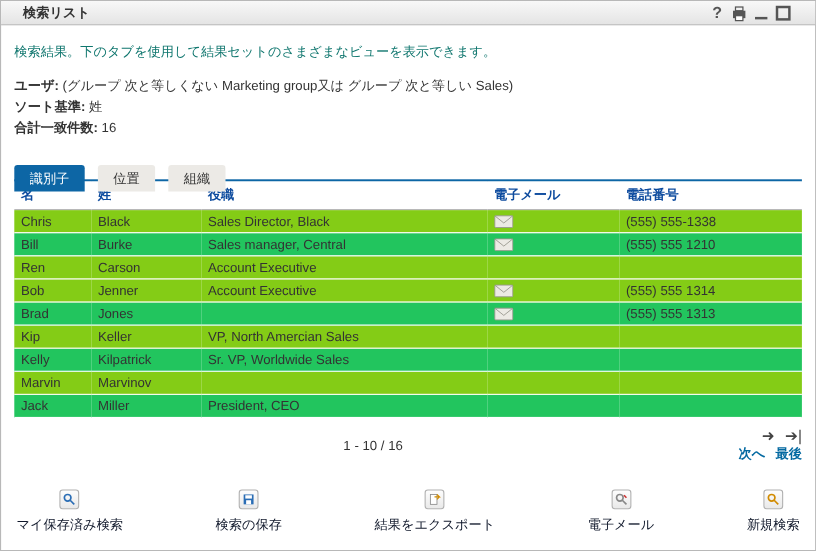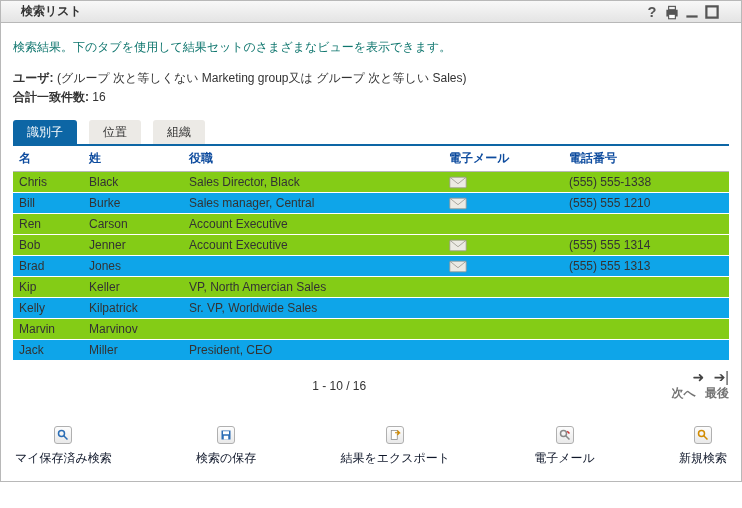--- a/index.html
+++ b/index.html
@@ -33,21 +33,21 @@
   .desc { color: #0f766e; margin: 6px 0 14px 0; }
   .meta-line { margin: 2px 0; }
   .meta-line b { font-weight: bold; }
   .tabs { margin-top: 14px; display: flex; gap: 12px; border-bottom: 2px solid #0d66a5; }
   .tab {
     padding: 4px 14px 3px 14px;
     background: #eceae6;
     color: #333;
     cursor: pointer;
     position: relative;
-    top: 0;
+    top: 11px;
     border-radius: 3px 3px 0 0;
   }
   .tab.active {
     background: #0d66a5;
     color: #fff;
   }
   table.data {
     width: 100%;
     border-collapse: collapse;
     margin-top: 0;
@@ -58,32 +58,32 @@
     font-weight: bold;
     padding: 4px 6px;
     border-bottom: 1px solid #b8b8b8;
     background: #fff;
   }
   table.data td {
     padding: 3px 6px;
     border-bottom: 1px solid #fff;
   }
   table.data tr.odd td { background: #84cc16; }
-  table.data tr.even td { background: #0ea5e9; }
+  table.data tr.even td { background: #22c55e; }
   .mail-icon svg { width: 18px; height: 13px; display:block; }
   .pager-row {
     display: flex;
     align-items: center;
     margin-top: 8px;
   }
   .pager-center { flex: 1; text-align: center; color: #333; }
   .pager-right { text-align: right; }
   .pager-right .arrow { font-size: 14px; color: #444; margin-left: 6px; }
   .pager-right .link {
-    color: #737373; font-weight: bold; cursor: pointer; margin-left: 6px;
+    color: #0369a1; font-weight: bold; cursor: pointer; margin-left: 6px;
   }
   .footer-actions {
     display: flex;
     justify-content: space-between;
     margin-top: 24px;
     padding: 0 2px;
   }
   .action {
     display: flex; align-items: center; gap: 6px;
     color: #0f172a; cursor: pointer; flex-direction: column;
@@ -129,20 +129,24 @@
 
   <div class="content">
 
     <div class="desc">検索結果。下のタブを使用して結果セットのさまざまなビューを表示できます。</div>
 
     <div class="meta-line">
       <b>ユーザ:</b>
       <span>(グループ 次と等しくない Marketing group又は グループ 次と等しい Sales)</span>
     </div>
     <div class="meta-line">
+      <b>ソート基準:</b>
+      <span>姓</span>
+    </div>
+    <div class="meta-line">
       <b>合計一致件数:</b>
       <span>16</span>
     </div>
 
     <div class="tabs">
       <div class="tab active">識別子</div>
       <div class="tab">位置</div>
       <div class="tab">組織</div>
     </div>
 

